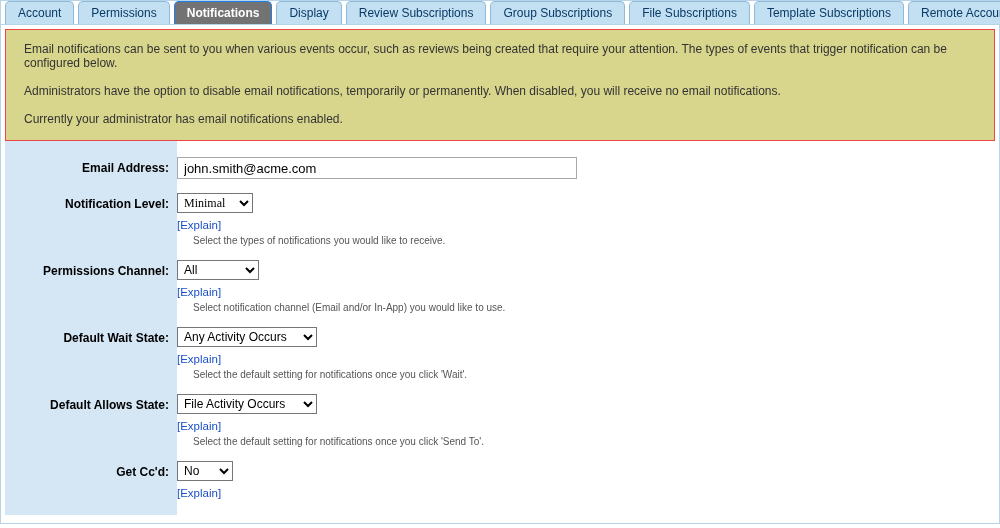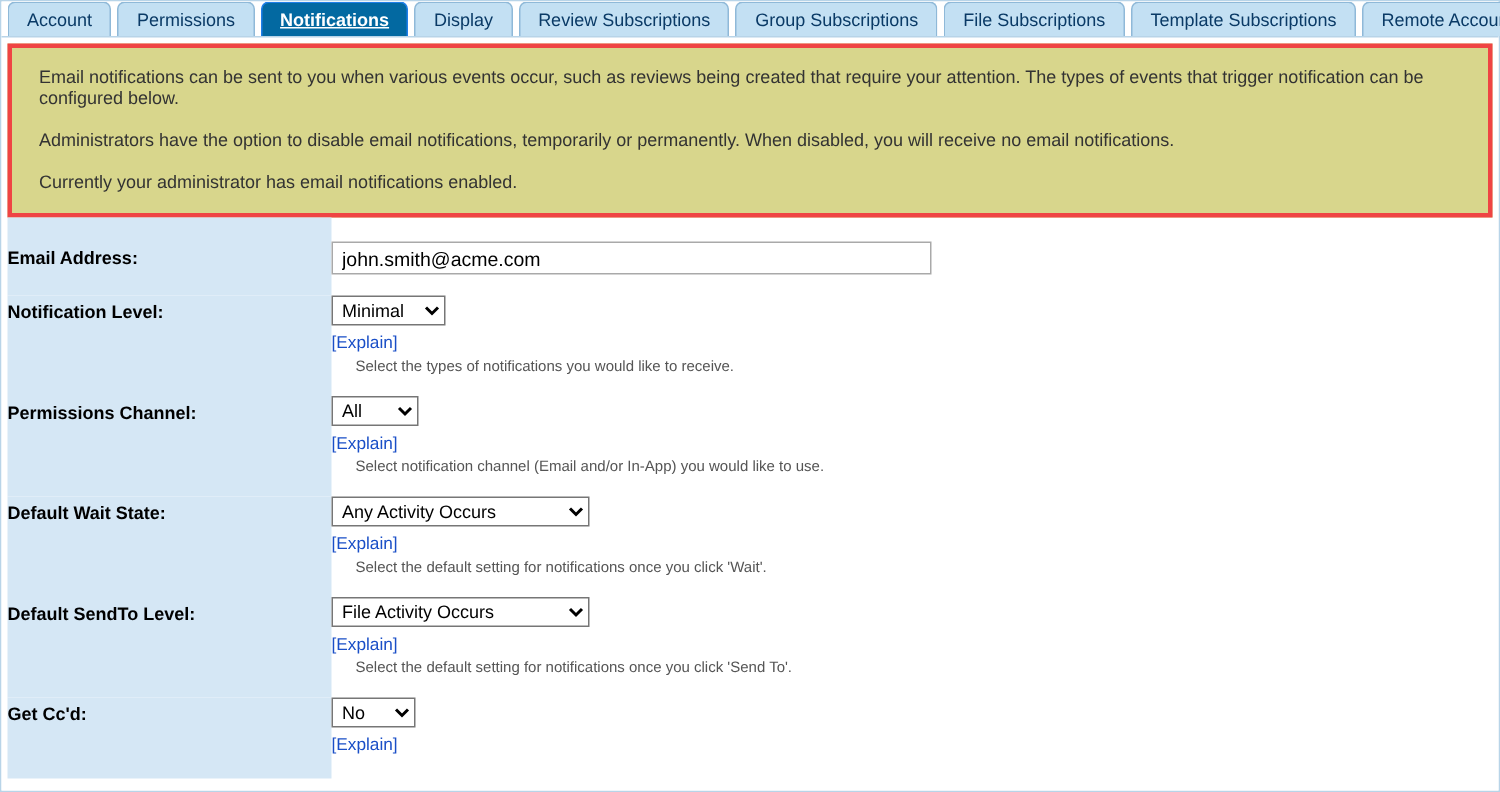--- a/index.html
+++ b/index.html
@@ -27,43 +27,43 @@
     border: 1px solid #8fb9d8;
     border-bottom: none;
     border-radius: 5px 5px 0 0;
     padding: 4px 12px;
     color: #0a3a66;
     cursor: pointer;
     font-size: 12px;
     white-space: nowrap;
   }
   .tab.active {
-    background: #0369a1;
+    background: #737373;
     border-color: #1f7fe8;
     color: #fff;
     font-weight: bold;
-    text-decoration: underline;
   }
   .content {
     border-top: 1px solid #b8d4e8;
     background: #fff;
     padding: 4px 4px 8px 4px;
   }
   .notice {
     background: #d8d68c;
-    border: 3px solid #ef4444;
+    border: 1px solid #ef4444;
     margin: 0 0 0 0;
     padding: 12px 18px 10px 18px;
     color: #333;
     font-size: 12px;
   }
   .notice p { margin: 0 0 14px 0; }
   .notice p:last-child { margin-bottom: 4px; }
   .lbl {
-    width: 216px;
+    width: 172px;
+    text-align: right;
     font-weight: bold;
     font-size: 12px;
     padding: 4px 8px 0 0;
     color: #000;
   }
   .fld {
     flex: 1;
     padding-bottom: 14px;
   }
   .text-input {
@@ -75,23 +75,23 @@
     font-family: inherit;
   }
   select {
     border: 1px solid #767676;
     background: #fff;
     font-size: 12px;
     font-family: inherit;
     padding: 1px 2px;
     height: 20px;
   }
-  .sel-sm { width: 76px; }
+  .sel-sm { width: 76px; font-family: Liberation Serif, serif; }
   .sel-md { width: 58px; }
-  .sel-lg { width: 172px; }
+  .sel-lg { width: 140px; }
   .explain {
     color: #1a4fc7;
     font-size: 11.5px;
     margin: 6px 0 2px 0;
     display: inline-block;
     text-decoration: none;
   }
   .hint {
     color: #555;
     font-size: 10px;
@@ -144,41 +144,41 @@
             <option>Minimal</option>
           </select><br>
           <a href="#" class="explain">[Explain]</a>
           <div class="hint">Select the types of notifications you would like to receive.</div>
         </div>
       </div>
 
       <div class="row-wrap">
         <div class="lbl label-bg">Permissions Channel:</div>
         <div class="fld">
-          <select class="sel-md" style="width:58px;">
+          <select class="sel-md" style="width:82px;">
             <option>All</option>
           </select><br>
           <a href="#" class="explain">[Explain]</a>
           <div class="hint">Select notification channel (Email and/or In-App) you would like to use.</div>
         </div>
       </div>
 
       <div class="row-wrap">
         <div class="lbl label-bg">Default Wait State:</div>
         <div class="fld">
           <select class="sel-lg">
             <option>Any Activity Occurs</option>
           </select><br>
           <a href="#" class="explain">[Explain]</a>
           <div class="hint">Select the default setting for notifications once you click 'Wait'.</div>
         </div>
       </div>
 
       <div class="row-wrap">
-        <div class="lbl label-bg">Default SendTo Level:</div>
+        <div class="lbl label-bg">Default Allows State:</div>
         <div class="fld">
           <select class="sel-lg">
             <option>File Activity Occurs</option>
           </select><br>
           <a href="#" class="explain">[Explain]</a>
           <div class="hint">Select the default setting for notifications once you click 'Send To'.</div>
         </div>
       </div>
 
       <div class="row-wrap">

